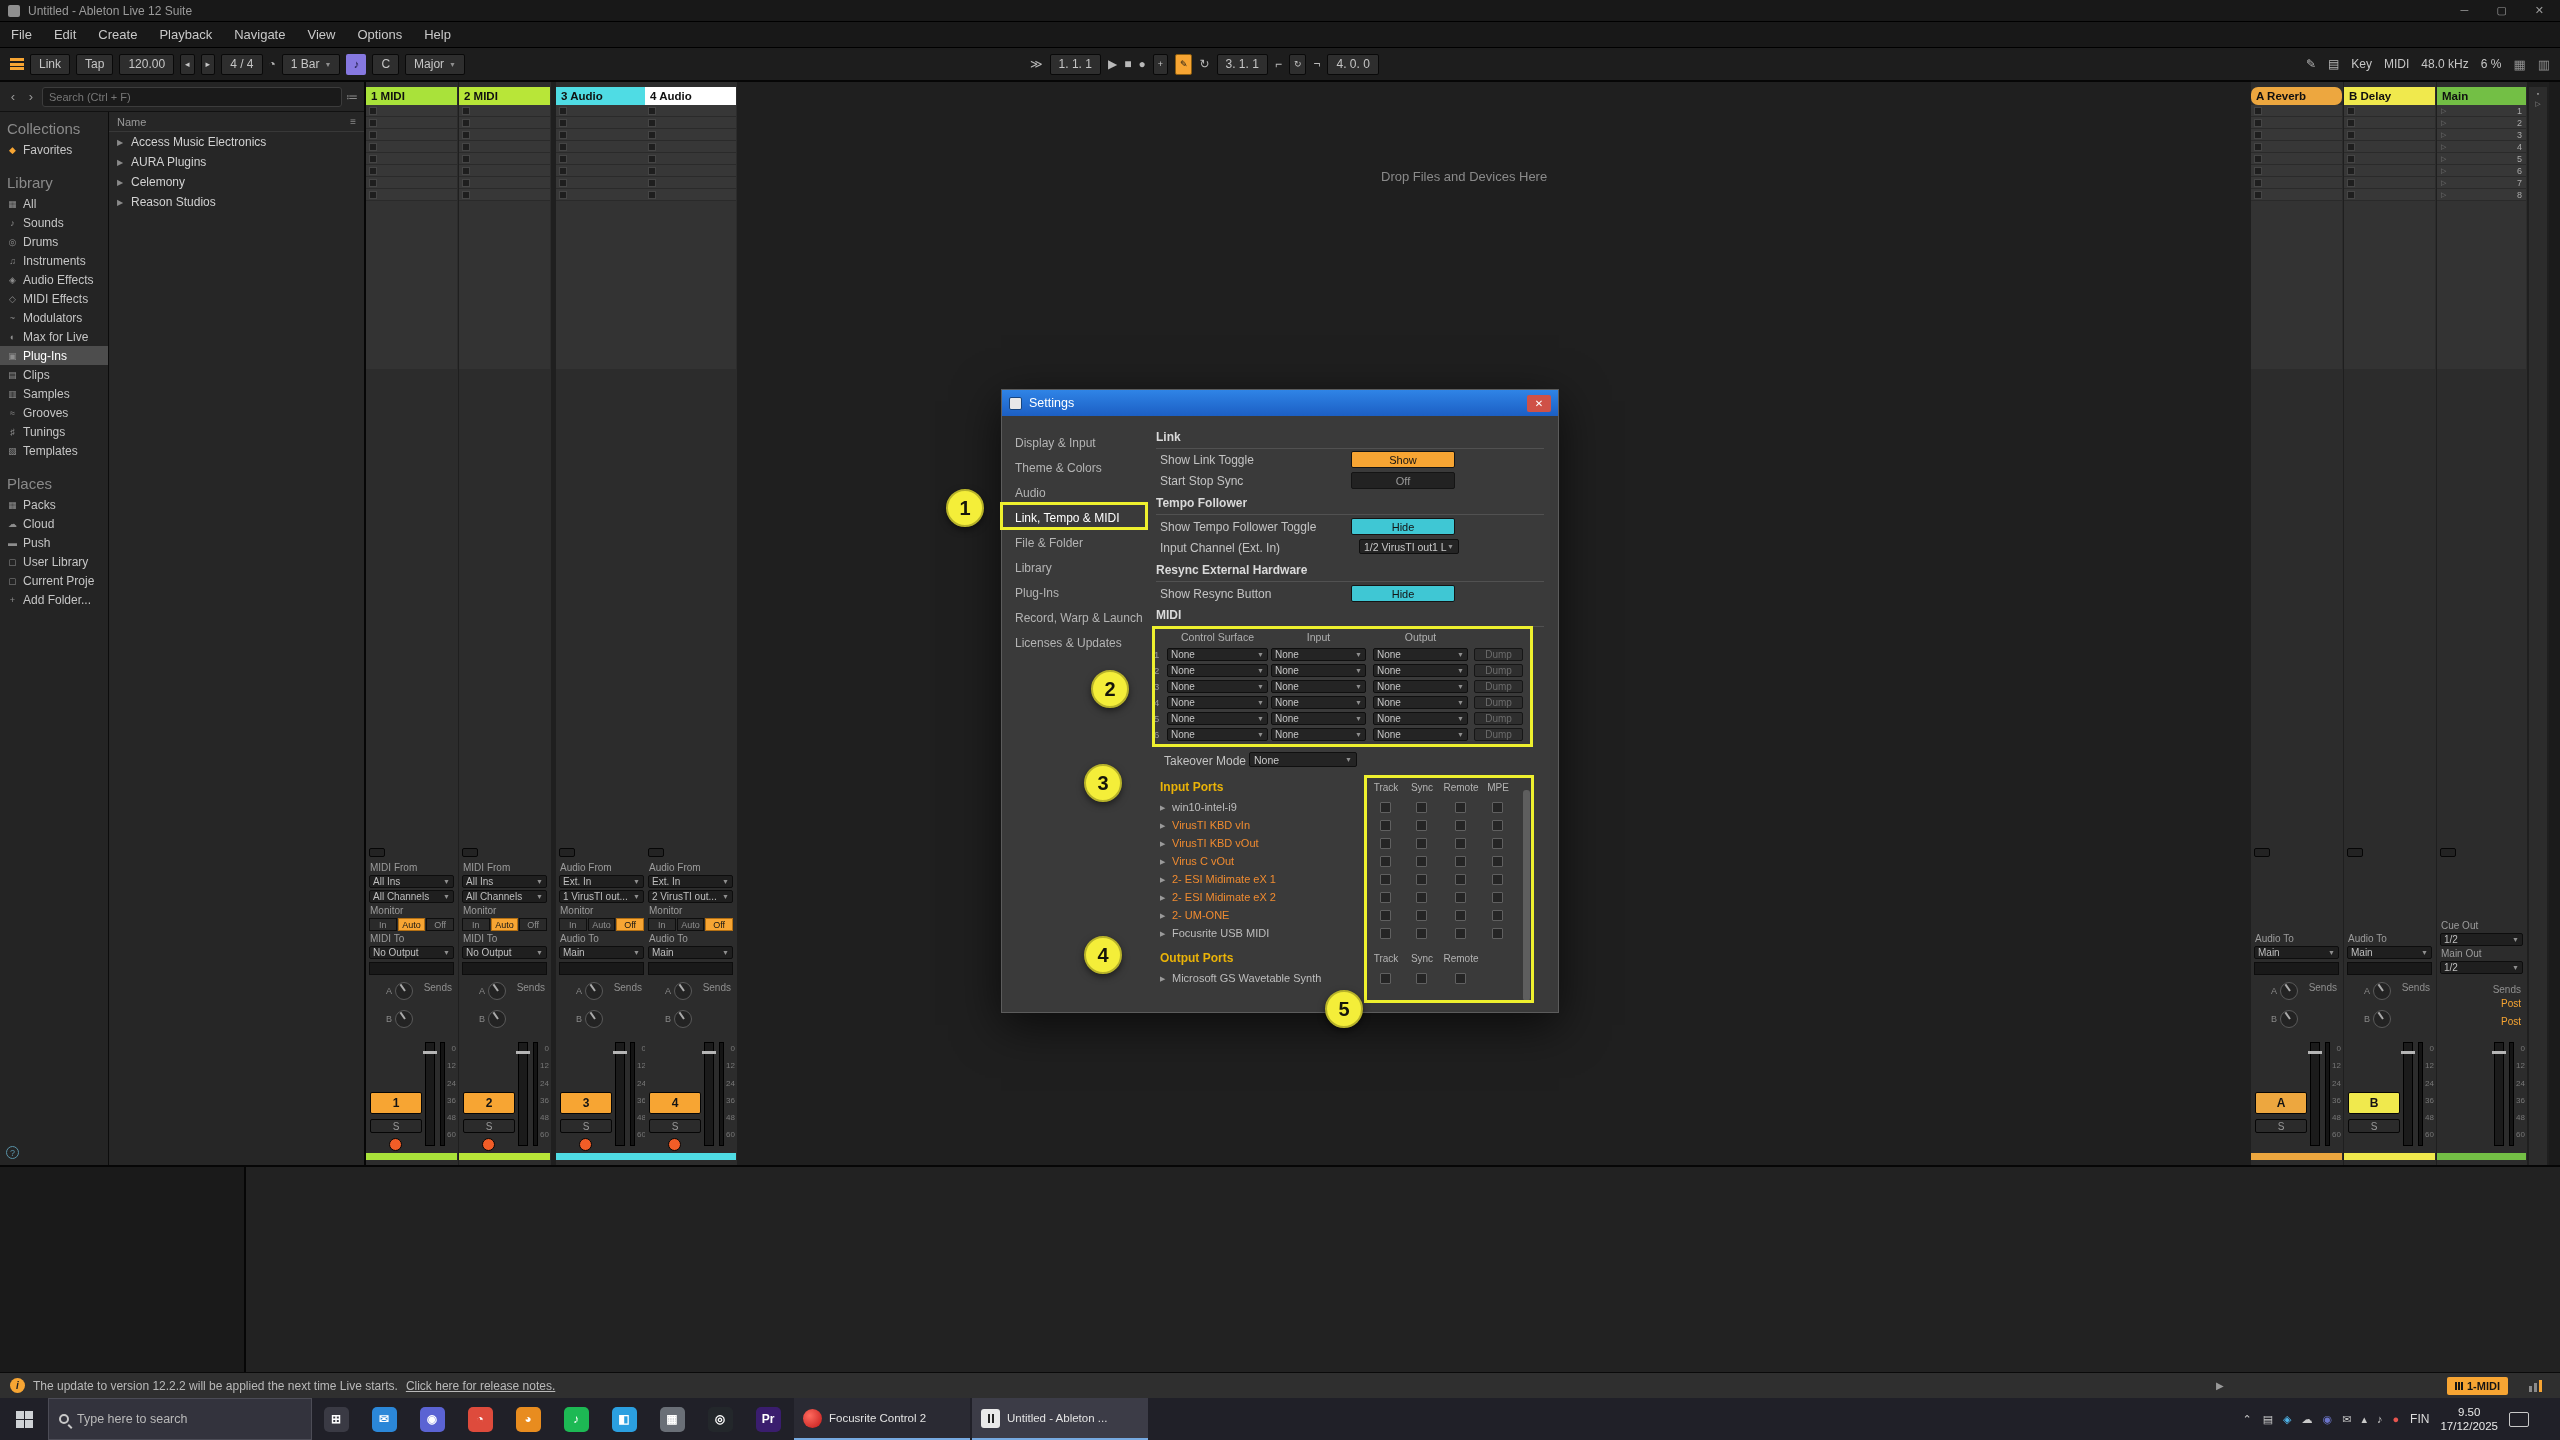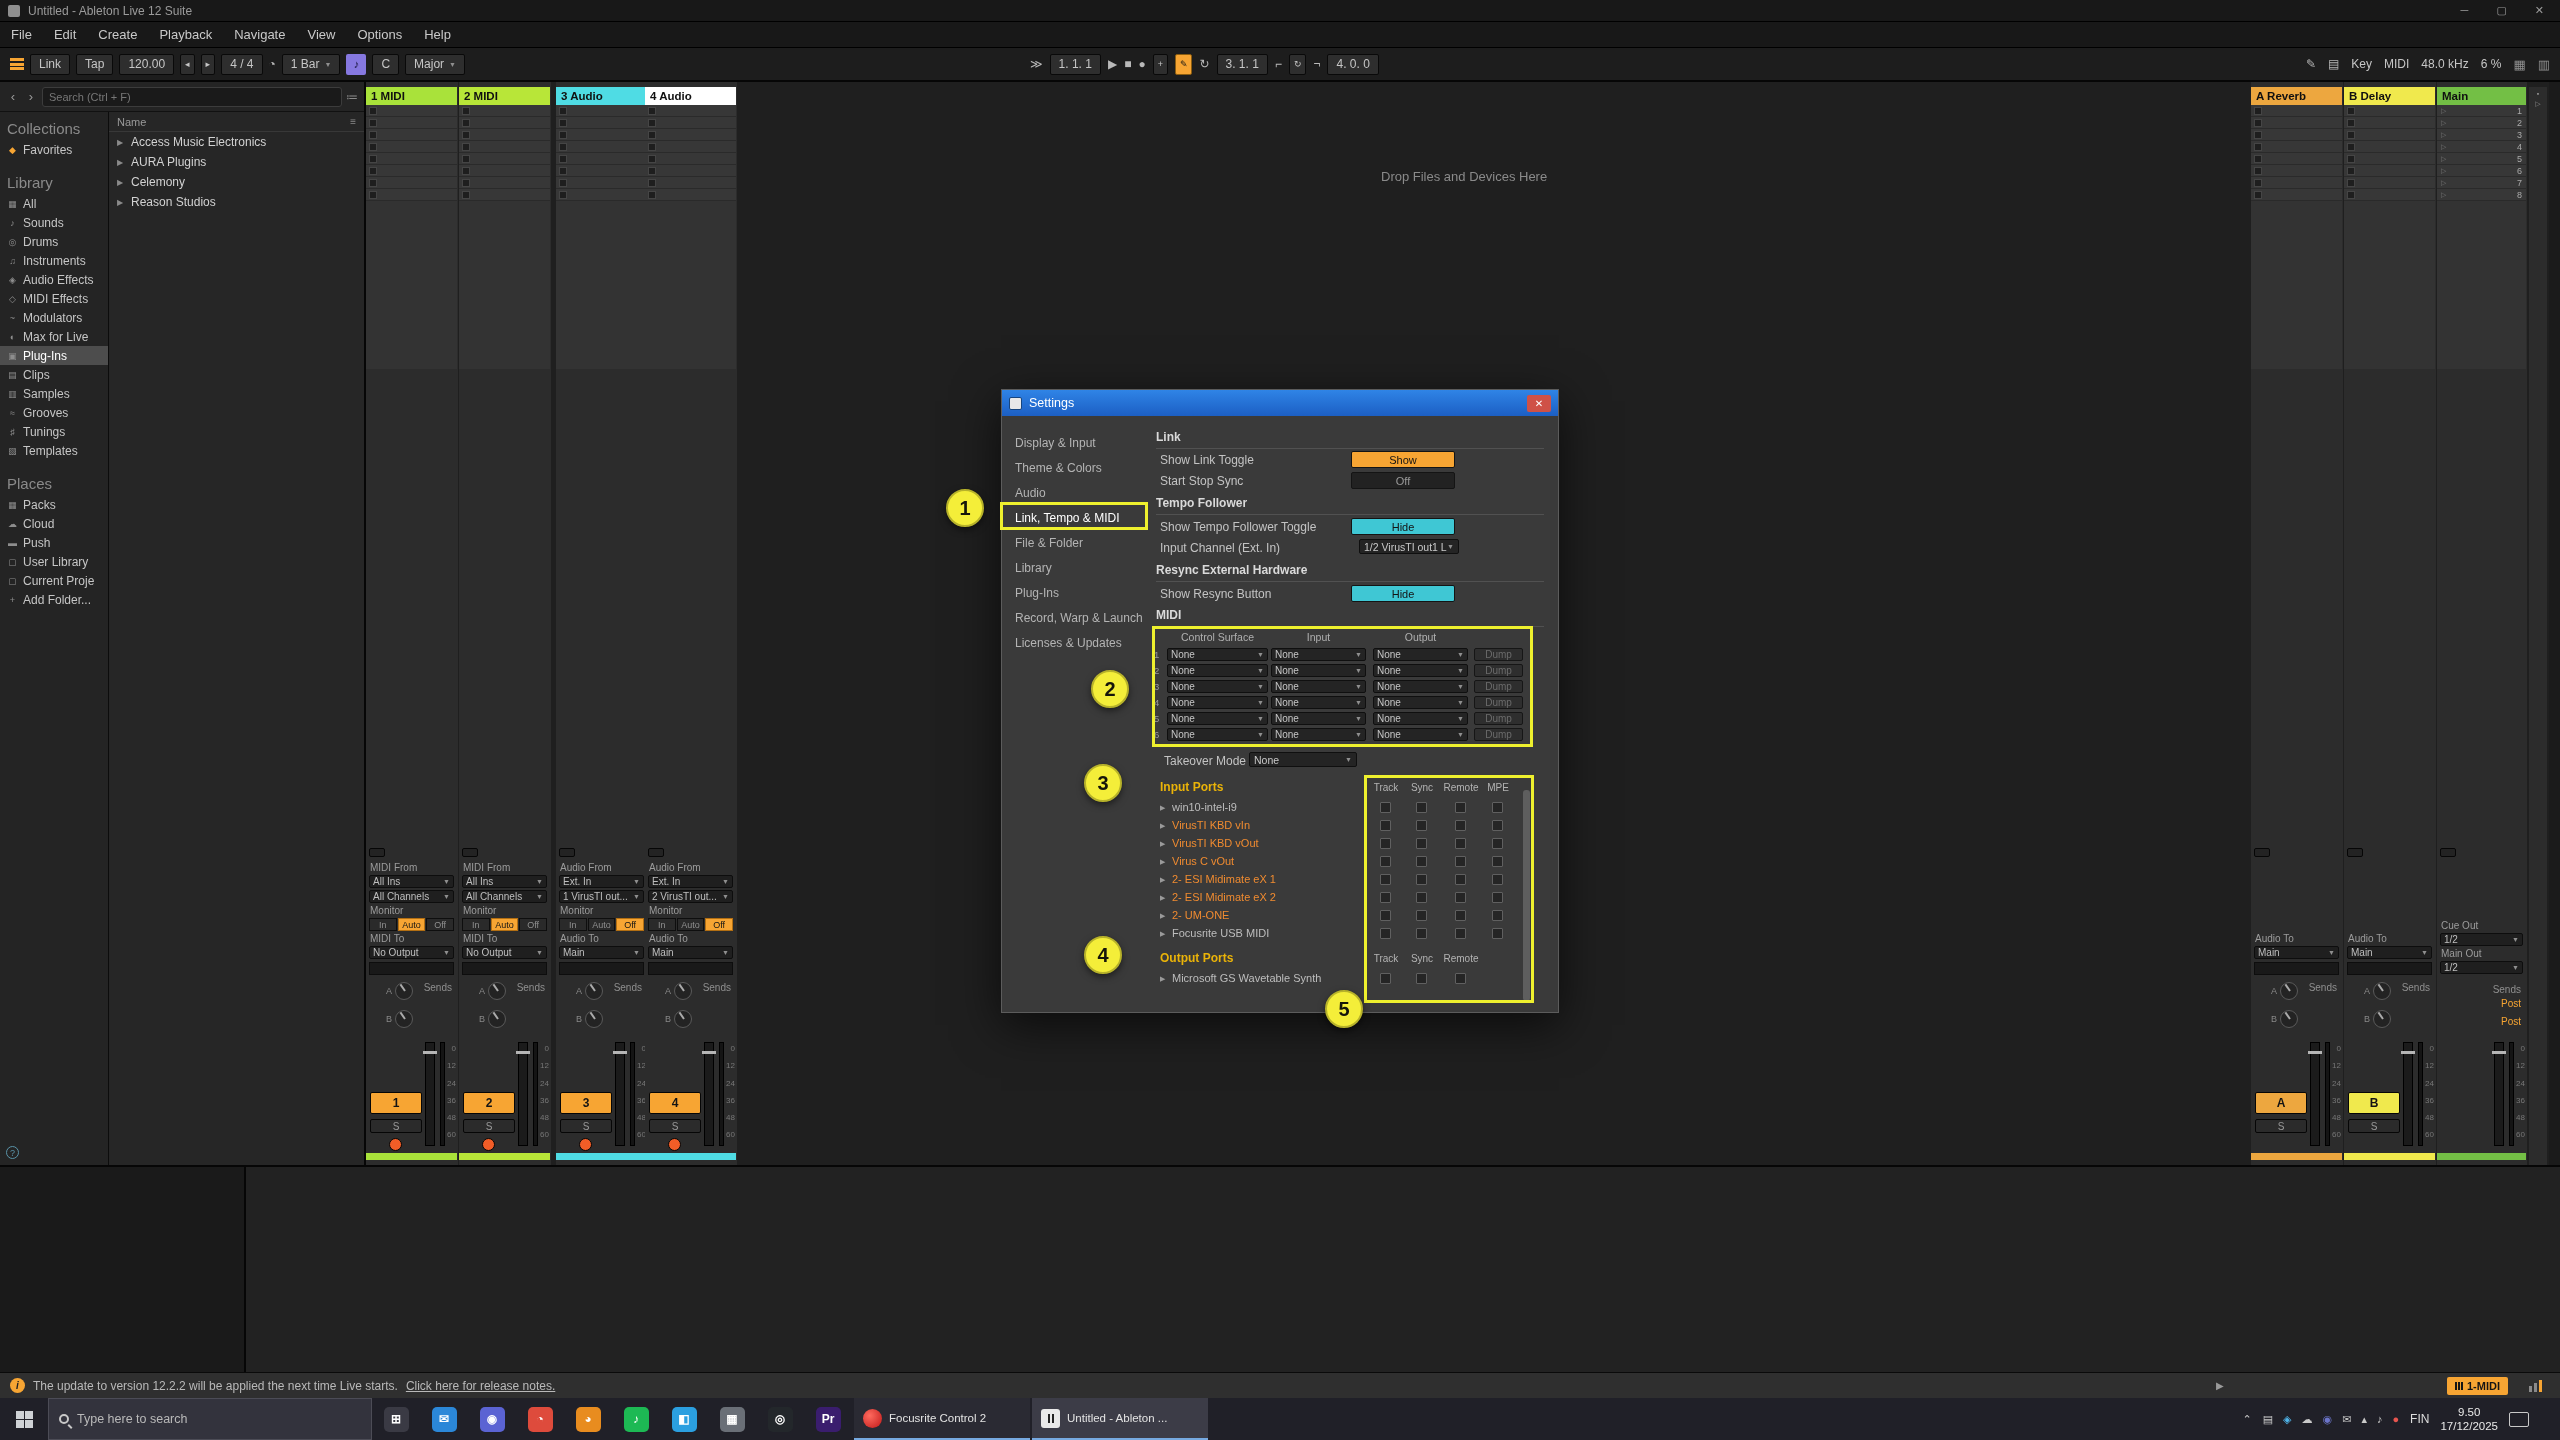--- a/index.html
+++ b/index.html
@@ -160,21 +160,21 @@
 .sb-badge{position:absolute;right:52px;height:18px;padding:0 8px;background:#f7a533;border-radius:2px;color:#151515;font-size:11px;font-weight:bold;display:flex;align-items:center;gap:4px}
 .keys{display:flex;gap:1px;align-items:flex-end}
 .keys i{width:2px;height:8px;background:#151515;display:block}
 .sb-meter{position:absolute;right:18px;display:flex;gap:2px;align-items:flex-end}
 .sb-meter i{width:3px;background:#8a8a8a;display:block}
 .sb-meter i:nth-child(1){height:6px}.sb-meter i:nth-child(2){height:9px}.sb-meter i:nth-child(3){height:12px;background:#f7a533}
 .taskbar{position:absolute;left:0;right:0;bottom:0;height:42px;background:#202028;display:flex;align-items:stretch;color:#ddd;font-size:12px}
 .tb-start{width:48px;display:flex;align-items:center;justify-content:center}
 .winlogo{display:grid;grid-template-columns:8px 8px;grid-template-rows:8px 8px;gap:1px}
 .winlogo i{background:#cfd2d6;display:block}
-.tb-search{width:324px;background:#33333d;border:1px solid #4c4c56;display:flex;align-items:center;gap:8px;padding:0 10px;color:#b9b9b9;font-size:12.5px}
+.tb-search{width:264px;background:#33333d;border:1px solid #4c4c56;display:flex;align-items:center;gap:8px;padding:0 10px;color:#b9b9b9;font-size:12.5px}
 .mag{width:10px;height:10px;border:2px solid #c9c9c9;border-radius:50%;position:relative;flex:none}
 .mag::after{content:"";position:absolute;width:2px;height:5px;background:#c9c9c9;left:8px;top:8px;transform:rotate(-45deg)}
 .tb-apps{display:flex}
 .tb-app{width:48px;display:flex;align-items:center;justify-content:center}
 .appico{width:25px;height:25px;border-radius:5px;display:flex;align-items:center;justify-content:center;font-size:12px;color:#fff;font-weight:bold}
 .tb-win{width:176px;display:flex;align-items:center;gap:7px;padding:0 9px;background:#2a2a33;border-bottom:2px solid #76a9e0;margin-left:2px}
 .tb-win.active{background:#3c3c47}
 .wlabel{white-space:nowrap;overflow:hidden;text-overflow:ellipsis;font-size:11.5px;color:#e3e3e3}
 .fc-ico{width:19px;height:19px;border-radius:50%;background:radial-gradient(circle at 35% 35%,#ff6a5e,#c01818);flex:none}
 .live-ico{width:19px;height:19px;background:#e9e9e9;border-radius:3px;display:flex;align-items:center;justify-content:center;gap:2px;flex:none}
@@ -742,21 +742,21 @@
 48
 60</div>
         </div>
         <div class="cstrip" style="background: rgb(79, 220, 228);"></div>
       </div>
     </div>
 
   <div class="session-returns">
 
       <div class="tcol">
-        <div class="thead" style="background: rgb(237, 167, 63);">A Reverb</div>
+        <div class="thead" style="background: rgb(237, 167, 63); border-radius: 7px;">A Reverb</div>
         <div class="slots">
           <div class="slot">
             <span class="sq"></span>
           </div>
           <div class="slot">
             <span class="sq"></span>
           </div>
           <div class="slot">
             <span class="sq"></span>
           </div>

